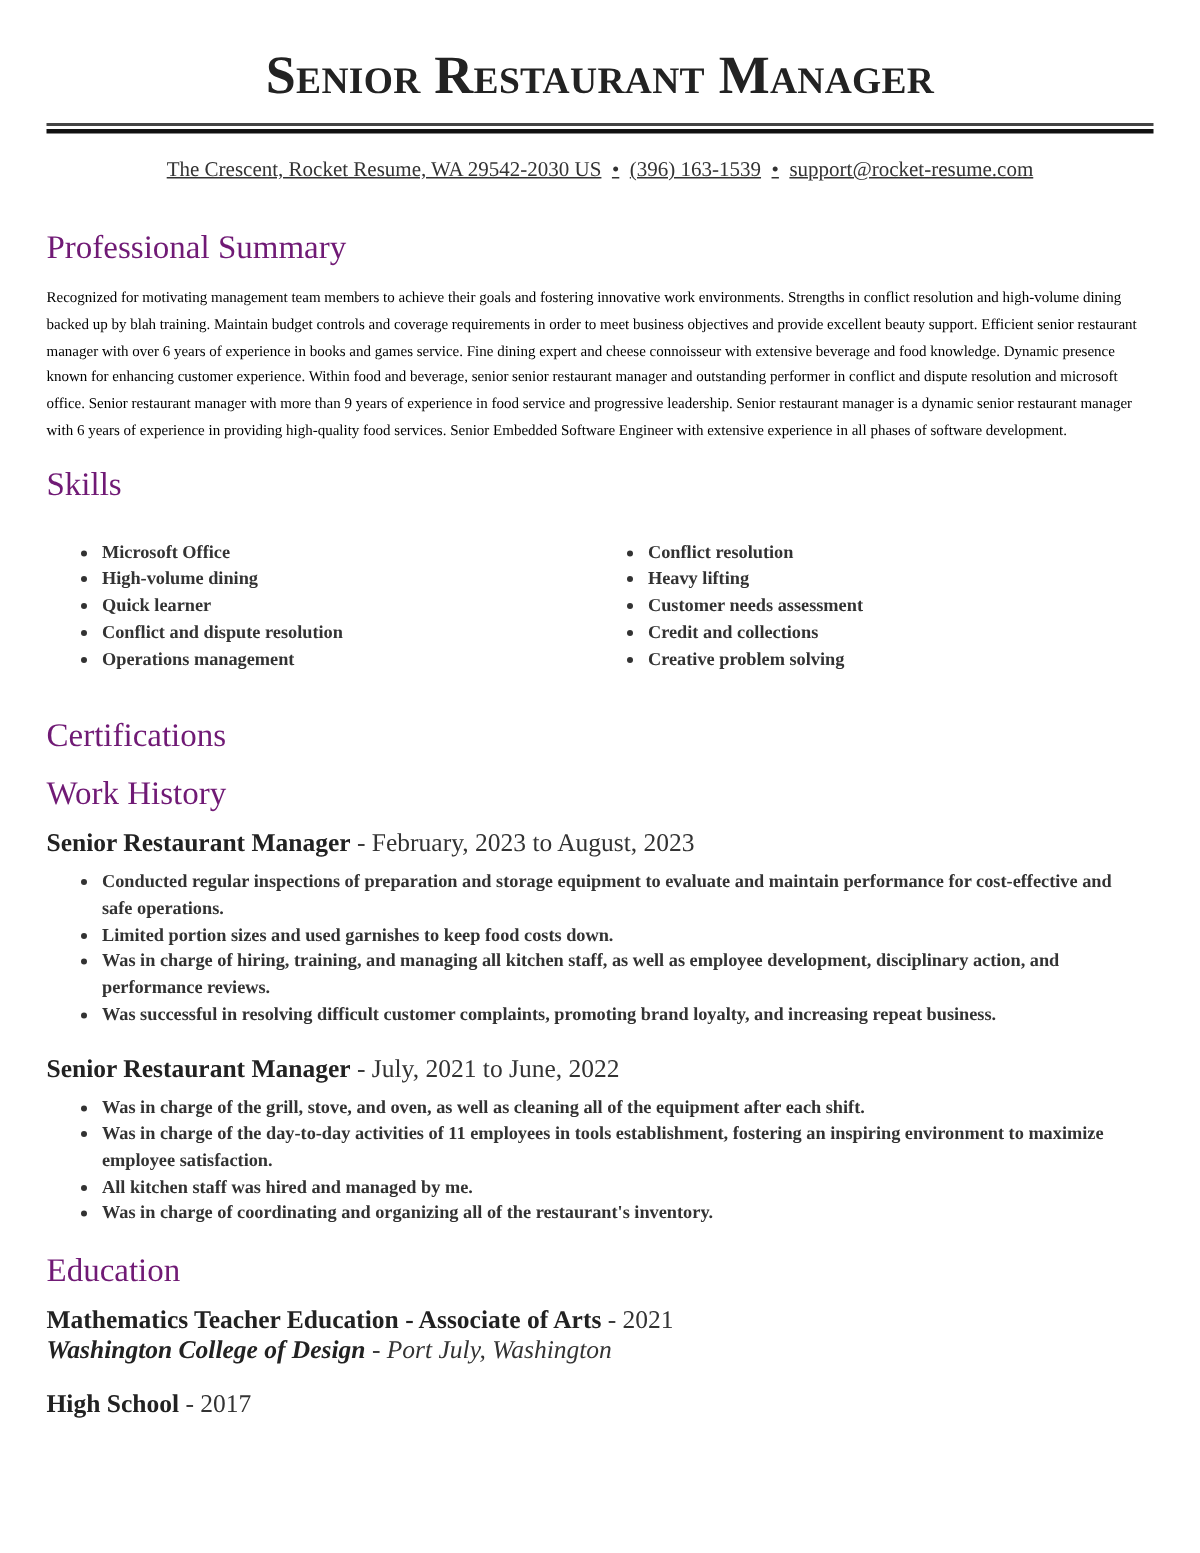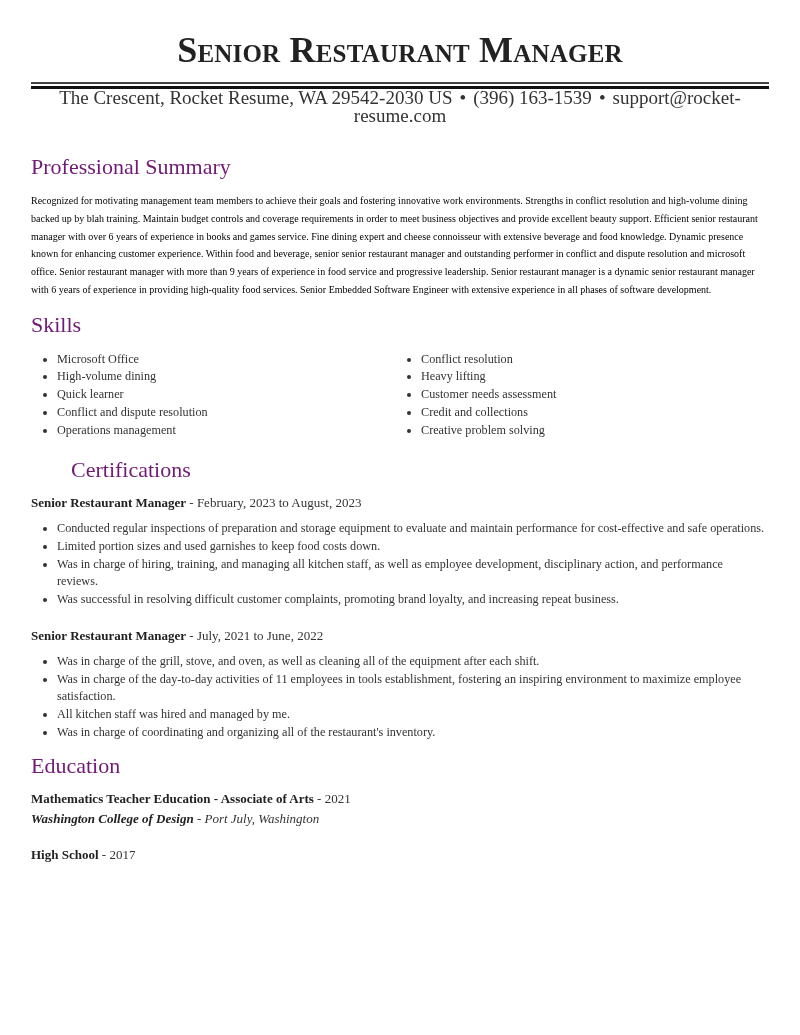--- a/index.html
+++ b/index.html
@@ -19,23 +19,25 @@
       color: #222222;
       margin: 0;
       padding-top: 28px;
       line-height: 44px;
       letter-spacing: 0.2px;
     }
     .rule-thin { height: 2px; background: #444; margin-top: 10px; }
     .rule-thick { height: 3px; background: #111; margin-top: 2px; }
     .contact {
       text-align: center;
-      font-size: 19px;
+      font-size: 14px;
       color: #333;
+      margin-top: 16px;
       line-height: 18px;
+      text-decoration: underline;
     }
     .contact .sep { margin: 0 7px; }
     .section-title {
       font-size: 22px;
       font-weight: normal;
       color: #701a75;
       margin: 0;
       line-height: 28px;
       font-family: Liberation Serif, serif;
     }
@@ -43,35 +45,36 @@
     .summary-text {
       font-size: 10px;
       line-height: 17.8px;
       color: #000000;
       margin: 11px 0 0 0;
     }
     .skills-title { margin-top: 12px; }
     .skills-grid { display: flex; margin-top: 8px; }
     .skills-col { width: 364px; }
     ul.bullets {
-      margin: 4px;
+      margin: 15px;
       padding-left: 22px;
       list-style: disc;
+      font-weight: bold;
     }
     ul.bullets li {
       font-size: 12.2px;
       line-height: 17.7px;
       color: #333;
     }
-    .cert-title { margin-top: 13px; margin-left: 40px; }
+    .cert-title { margin-top: 13px; }
     .cert-list { margin-top: 9px !important; }
     .work-title { margin-top: 11px; }
     .job { margin-top: 9px; }
     .job-line1, .job-line2 {
-      font-size: 13px;
+      font-size: 17px;
       line-height: 20px;
       color: #333;
     }
     .job-line1 b, .job-line2 b { color: #222; }
     .job-line2 { font-style: italic; }
     .job ul.bullets { margin-top: 7px; }
     .job2 { margin-top: 17px; }
     .edu-title { margin-top: 11px; }
     .edu { margin-top: 9px; }
     .edu2 { margin-top: 16px; }
@@ -109,20 +112,21 @@
         <li>Heavy lifting</li>
         <li>Customer needs assessment</li>
         <li>Credit and collections</li>
         <li>Creative problem solving</li>
       </ul>
     </div>
   </div>
 
   <h2 class="section-title cert-title">Certifications</h2>
 
+  <h2 class="section-title work-title">Work History</h2>
 
   <div class="job">
     <div class="job-line1"><b>Senior Restaurant Manager</b><span> - </span><span>February, 2023 to August, 2023</span></div>
     <ul class="bullets">
       <li>Conducted regular inspections of preparation and storage equipment to evaluate and maintain performance for cost-effective and safe operations.</li>
       <li>Limited portion sizes and used garnishes to keep food costs down.</li>
       <li>Was in charge of hiring, training, and managing all kitchen staff, as well as employee development, disciplinary action, and performance reviews.</li>
       <li>Was successful in resolving difficult customer complaints, promoting brand loyalty, and increasing repeat business.</li>
     </ul>
   </div>

